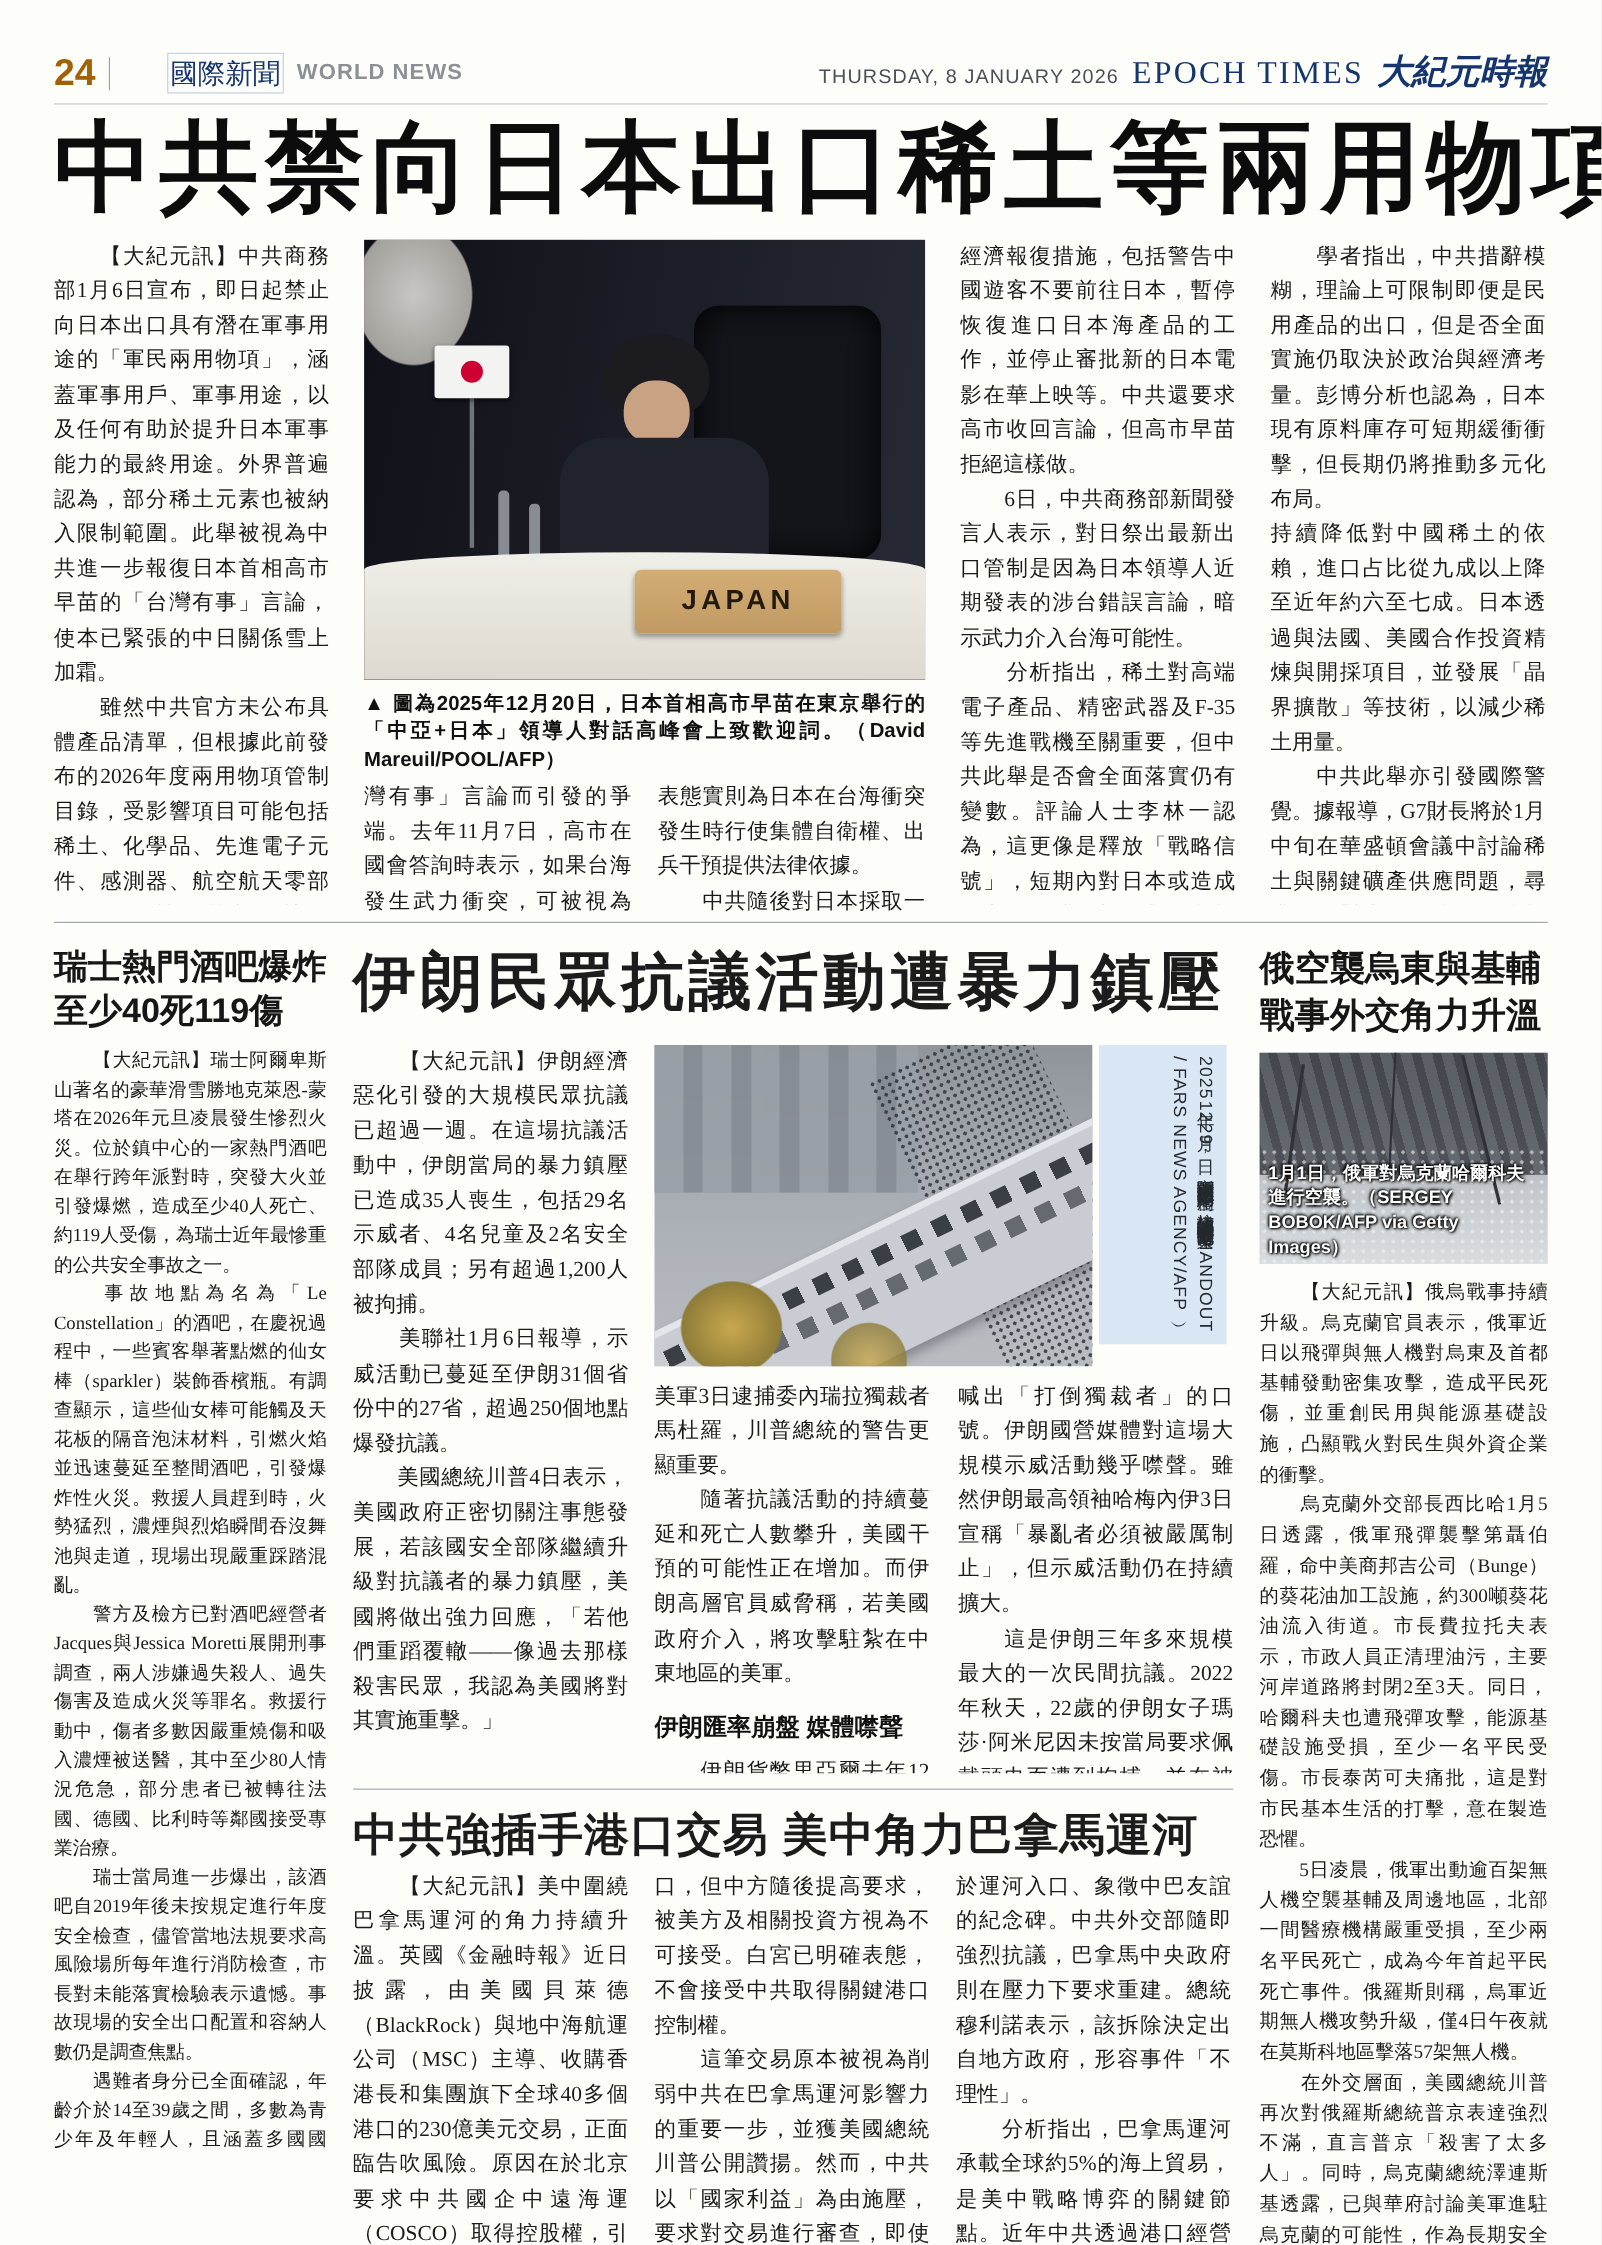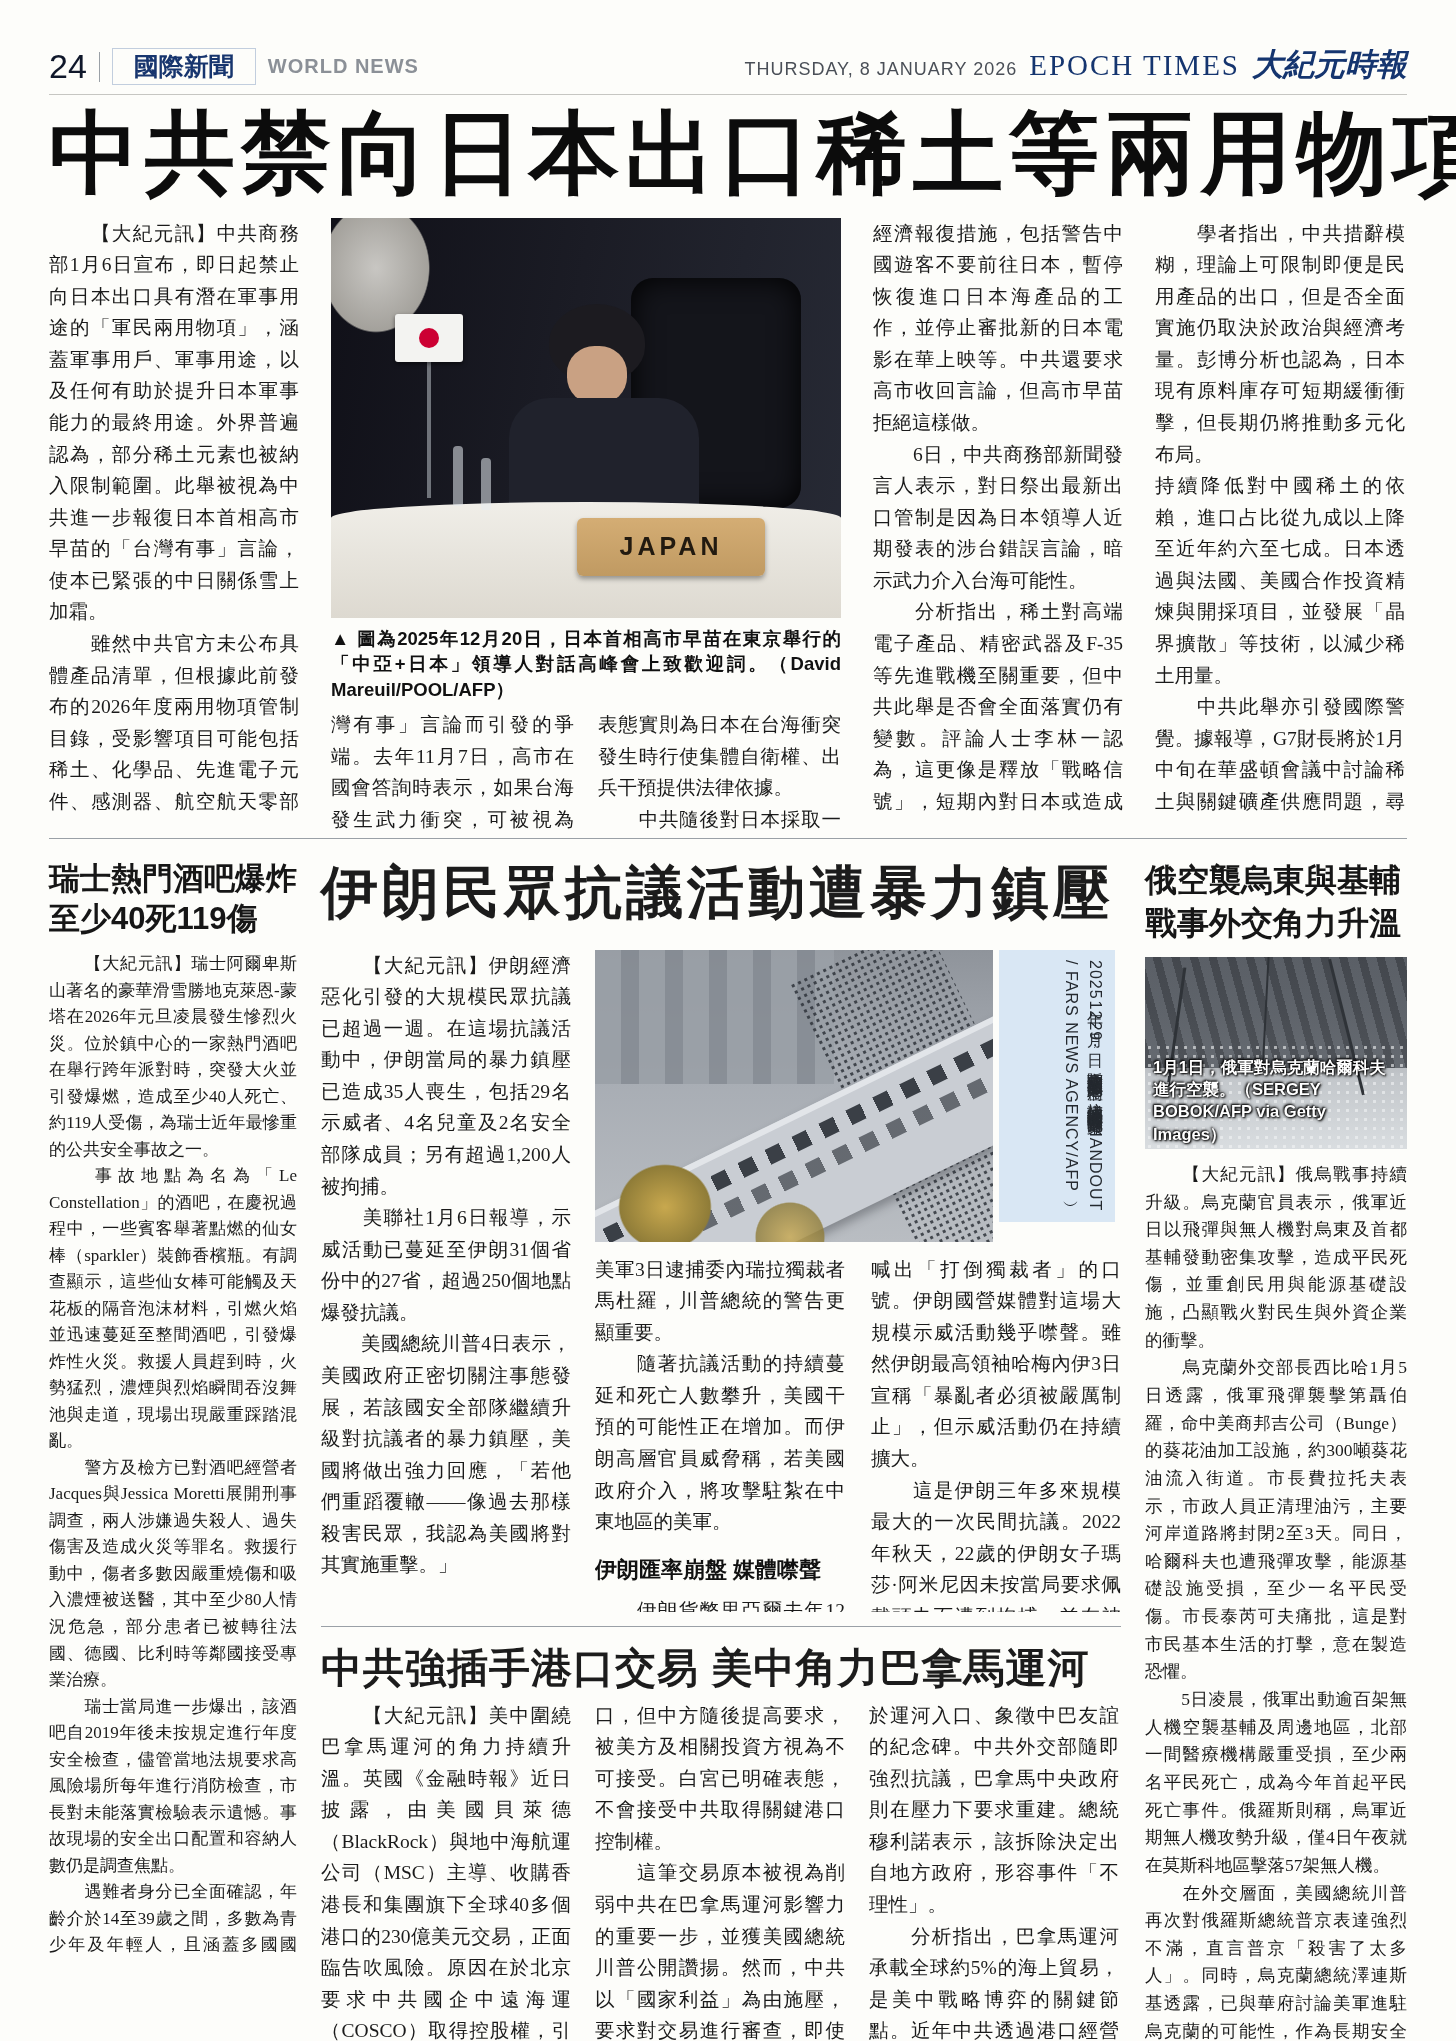--- a/index.html
+++ b/index.html
@@ -3,23 +3,23 @@
 <meta charset="utf-8">
 <style>
   html,body{margin:0;padding:0;background:#e8e8e4;}
   .page{position:relative;width:1456px;height:2041px;margin:0 auto;background:#fdfdfa;
         box-sizing:border-box;padding:44px 49px 30px 49px;overflow:hidden;
         font-family:"Liberation Serif",serif;color:#1a1a1a;}
   
   .masthead{display:flex;justify-content:space-between;align-items:flex-end;
             border-bottom:1px solid #c6c6c2;padding-bottom:8px;}
   .mast-left{display:flex;align-items:center;gap:12px;font-family:"Liberation Sans",sans-serif;}
-  .page-num{font-size:34px;font-weight:400;color:#0f172a;}
+  .page-num{font-size:34px;font-weight:700;color:#a16207;}
   .vbar{width:1px;height:30px;background:#9aa0a6;}
-  .sec-cn{font-size:25px;font-weight:700;color:#17356e;border:1px solid #c2cede;padding:1px 21px;}
+  .sec-cn{font-size:25px;font-weight:400;color:#17356e;border:1px solid #c2cede;padding:1px 2px;margin-left:40px;}
   .sec-en{font-size:20px;font-weight:700;color:#8b9097;letter-spacing:1px;}
   .mast-right{display:flex;align-items:baseline;gap:12px;}
   .date{font-family:"Liberation Sans",sans-serif;font-size:18px;color:#4a4f57;letter-spacing:1px;}
   .brand-en{font-family:"Liberation Serif",serif;font-size:29px;color:#15356f;letter-spacing:2px;}
   .brand-cn{font-size:31px;font-weight:900;color:#15356f;font-style:italic;}
   
   .lead-headline{margin:12px 0 16px 0;font-size:90px;line-height:1.05;font-weight:900;
                  letter-spacing:6px;color:#0c0c0c;white-space:nowrap;
                  font-family:"Liberation Serif",serif;}
   

